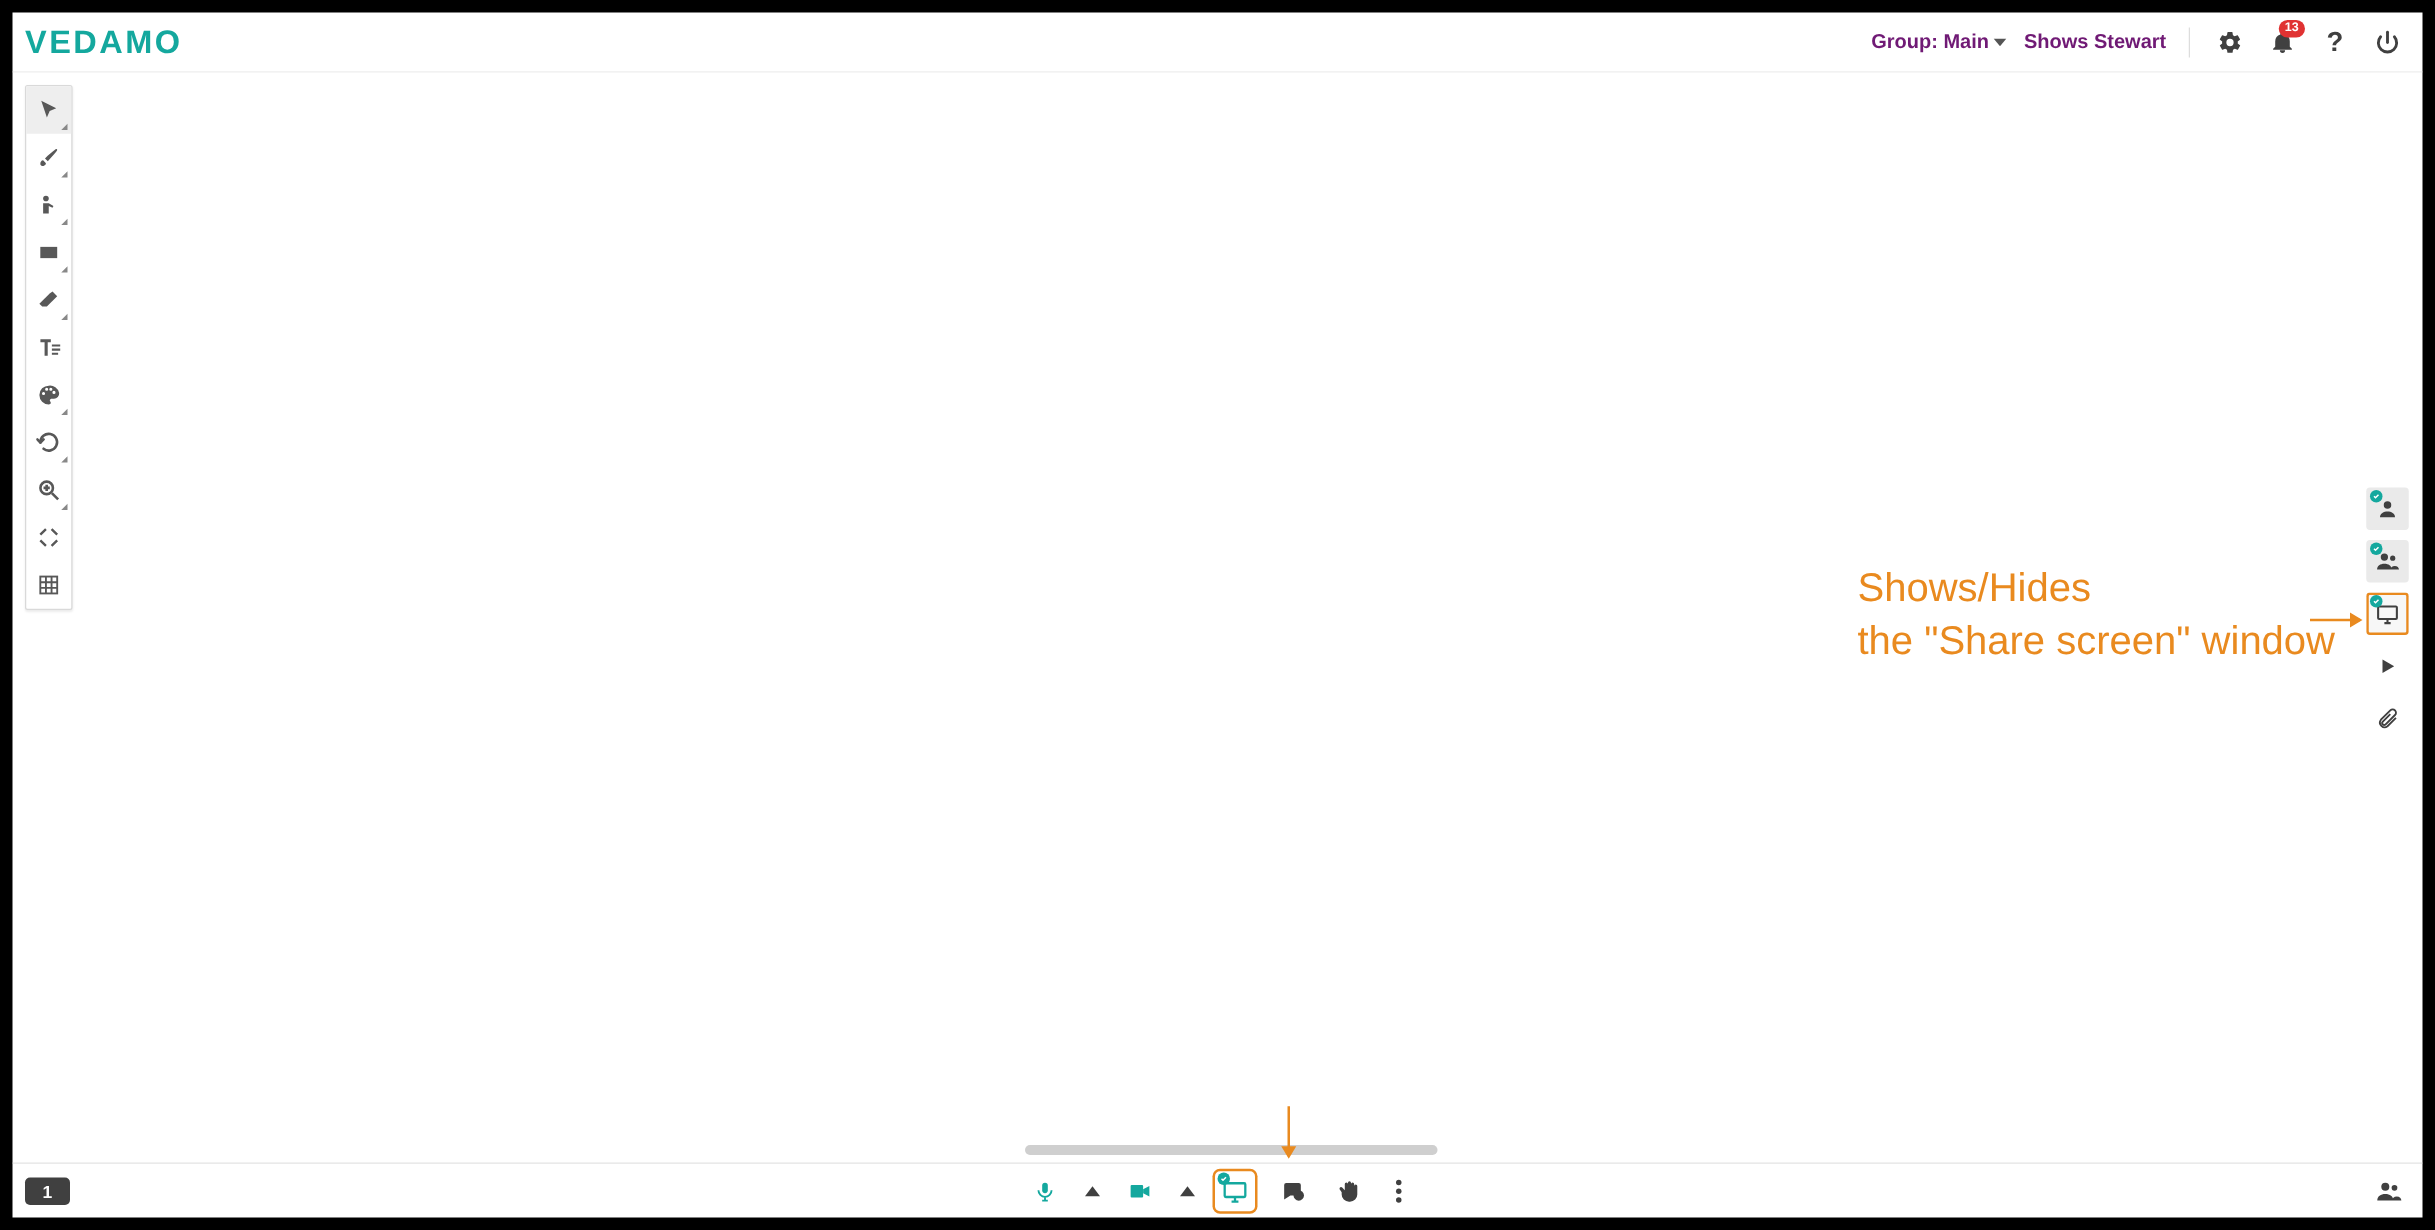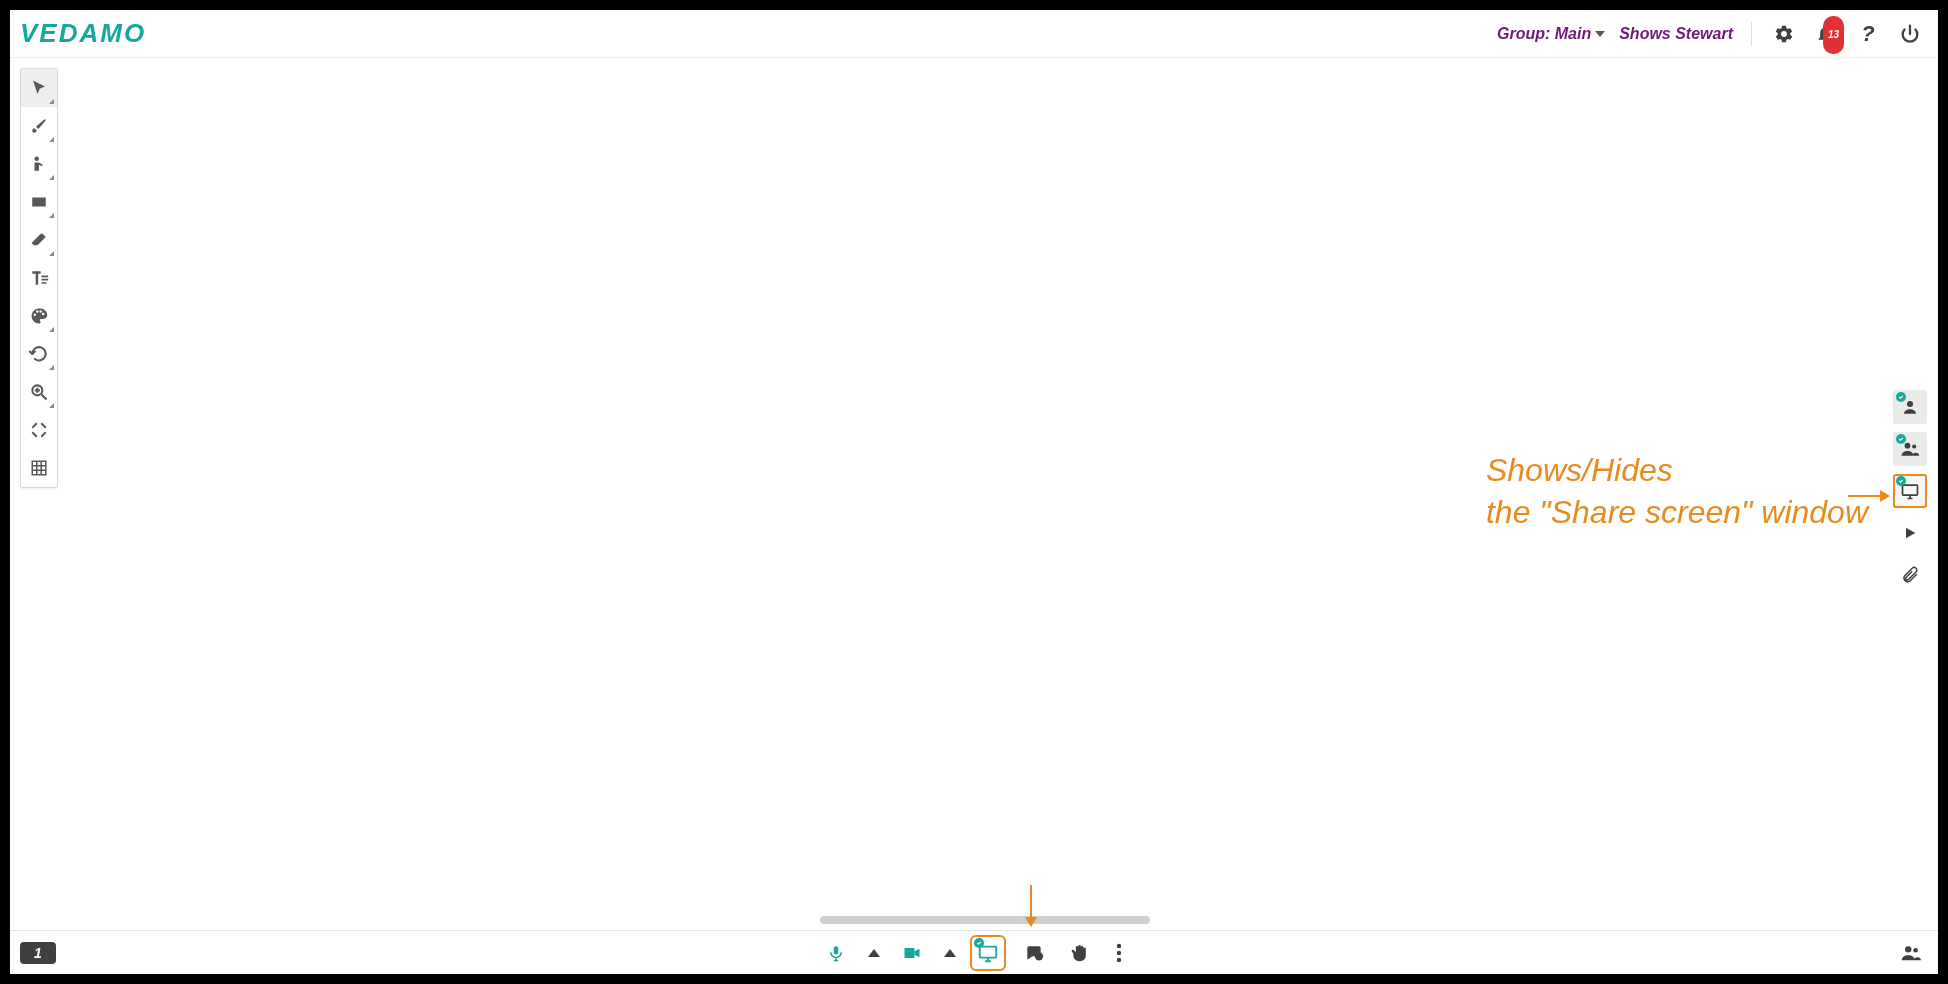--- a/index.html
+++ b/index.html
@@ -17,21 +17,20 @@
     font-family: Arial, Helvetica, sans-serif;
     color: var(--dark);
     background:#000;
   }
   .frame {
     width: 1948px;
     height: 984px;
     background:#000;
     padding:10px;
     position: relative;
-    font-style: italic;
   }
   .window {
     width: 100%;
     height: 100%;
     background:#fff;
     position:relative;
     overflow:hidden;
   }
   
   .header {
@@ -74,21 +73,21 @@
     position:relative;
   }
   .badge {
     position:absolute;
     top:-4px; right:-4px;
     background:#e03232;
     color:#fff;
     border-radius:10px;
     font-size:10px;
     font-weight:700;
-    padding:13px 5px;
+    padding:1px 5px;
     line-height:12px;
   }
   
   .left-toolbar {
     position:absolute;
     top:58px;
     left:10px;
     width:38px;
     background:#fff;
     border:1px solid var(--light-border);

